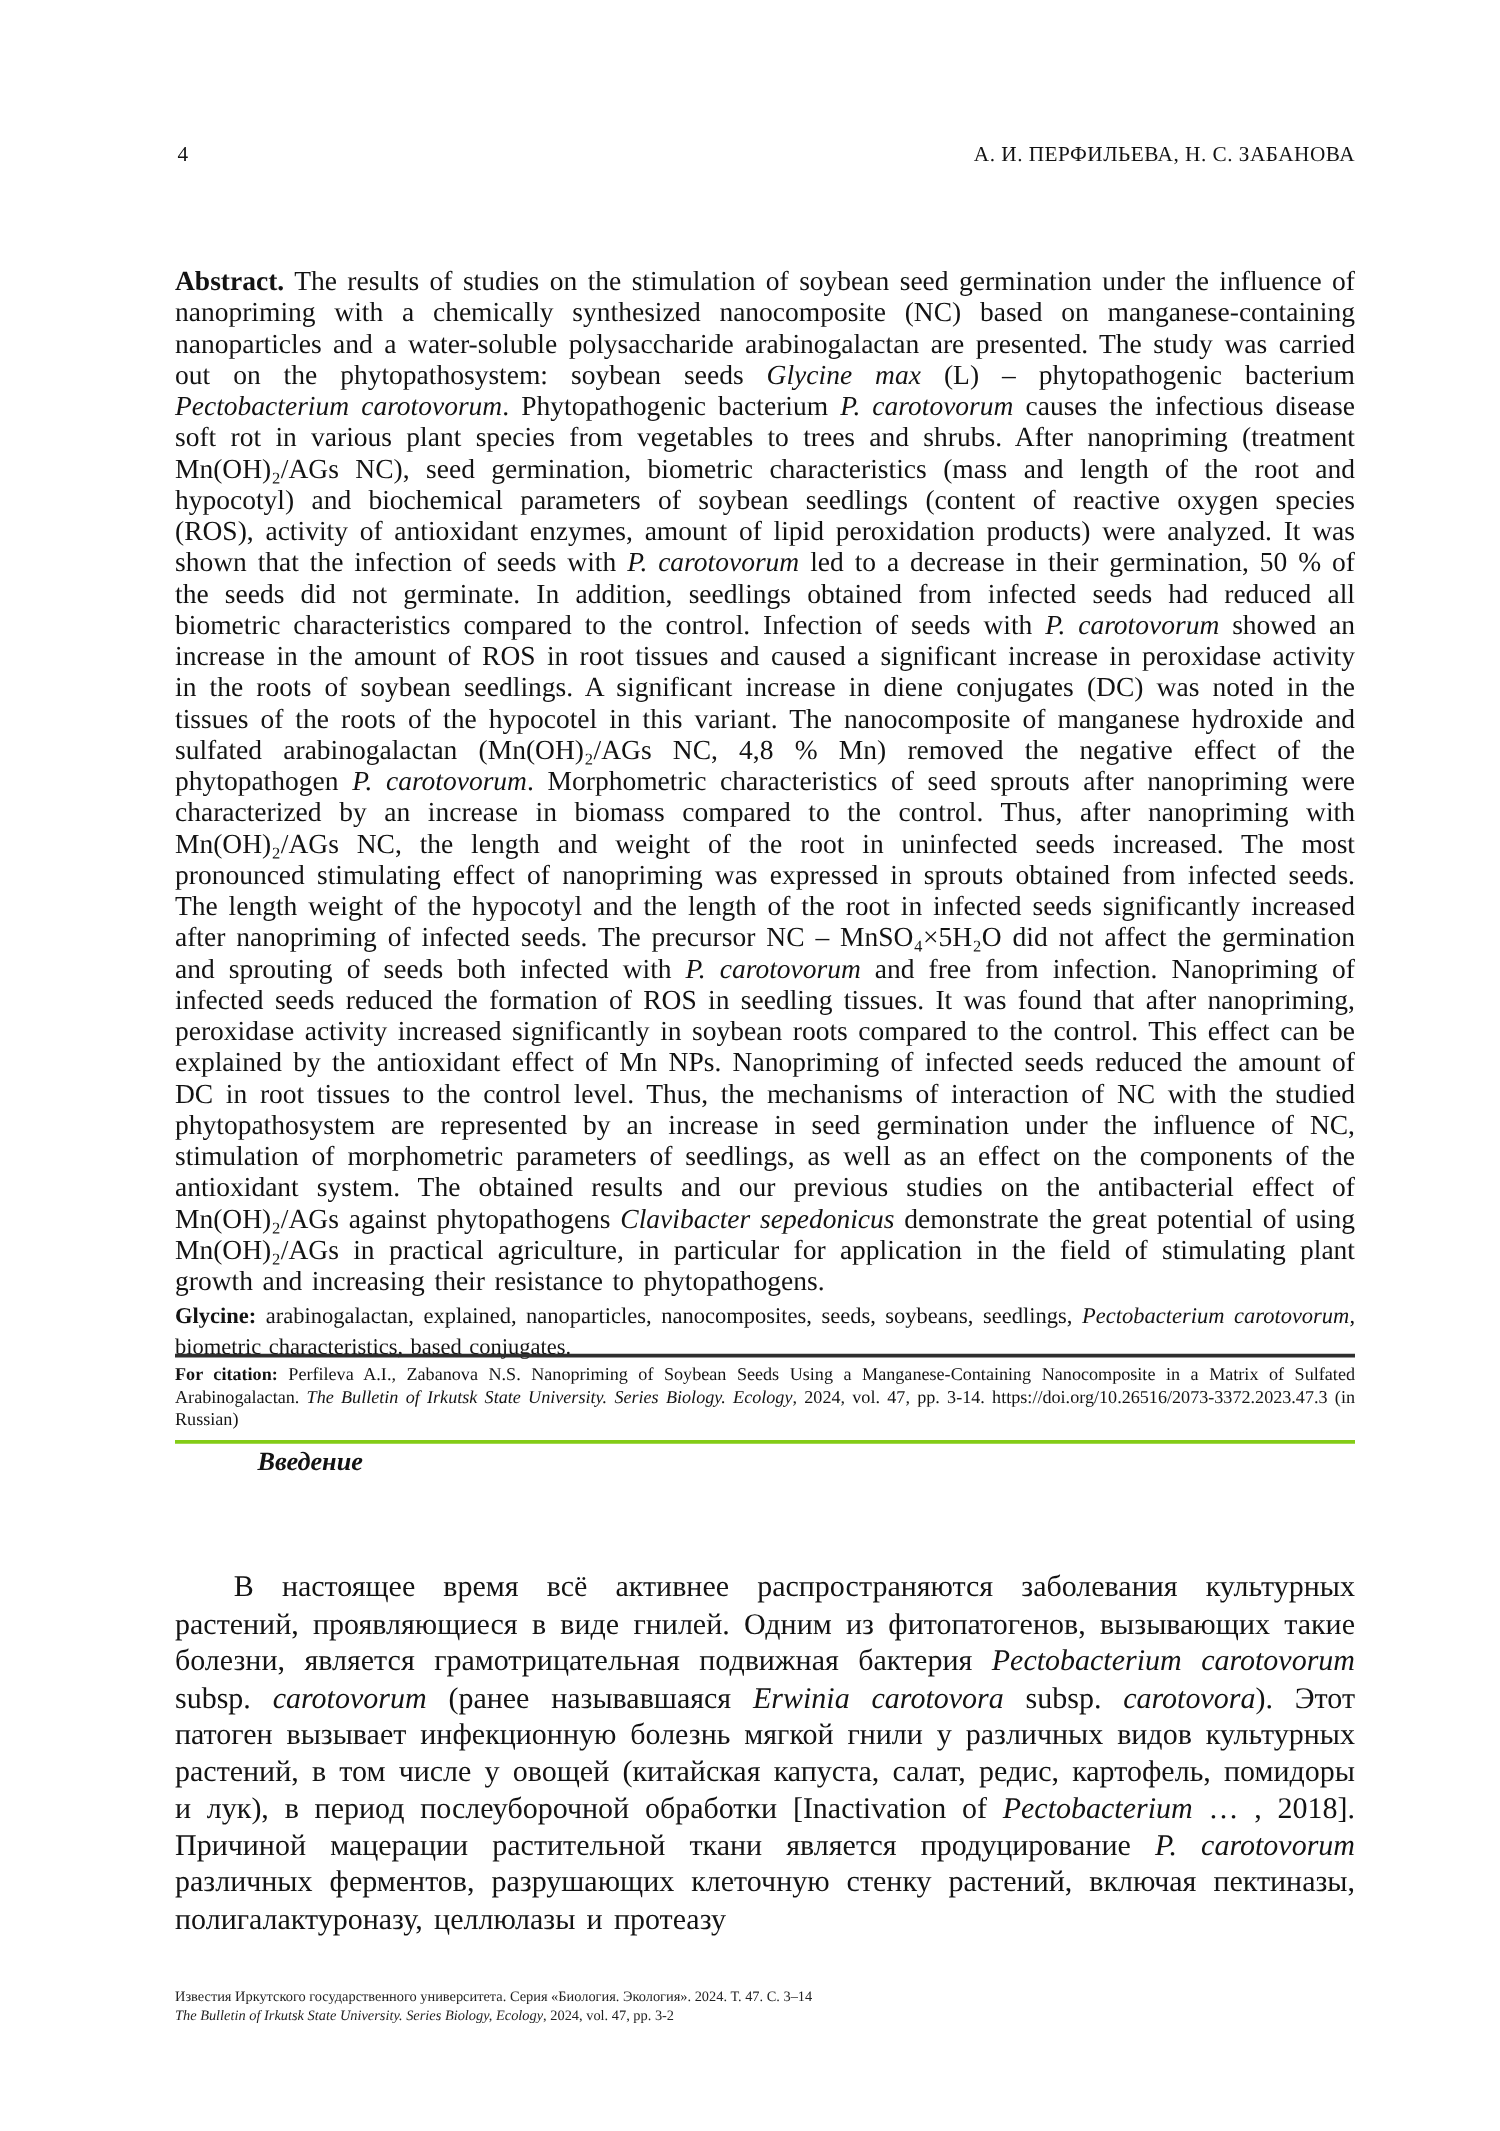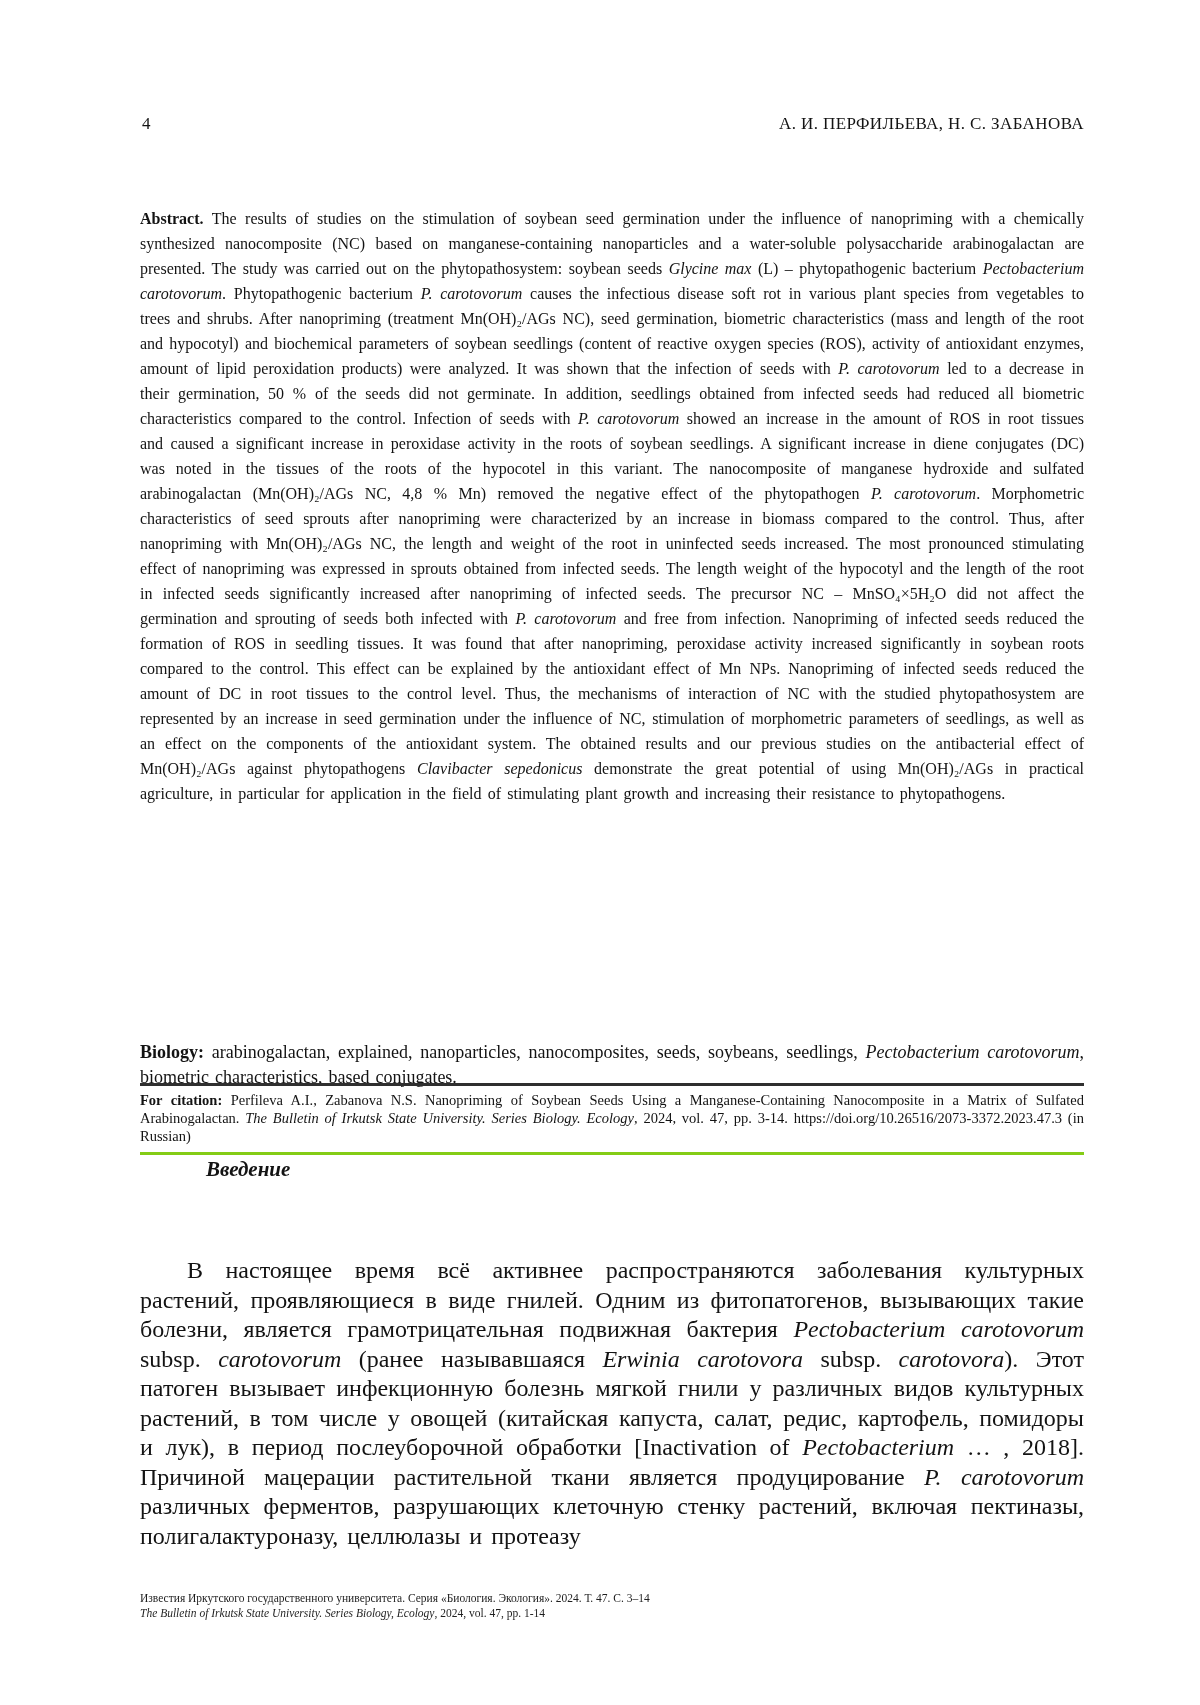--- a/index.html
+++ b/index.html
@@ -15,21 +15,21 @@
   .header {
     position: absolute;
     top: 114px; left: 140px; width: 944px;
     font-size: 17px;
   }
   .page-number { position: absolute; left: 2px; top: 0; }
   .running-title { display: block; text-align: right; letter-spacing: 0.4px; }
   .abstract {
     position: absolute;
     top: 190px; left: 140px; width: 944px;
-    font-size: 16px; line-height: 25px;
+    font-size: 22px; line-height: 25px;
     text-align: justify;
     word-spacing: 2.2px;
   }
   .keywords {
     position: absolute;
     top: 1022px; left: 140px; width: 944px;
     font-size: 18px; line-height: 25px;
     text-align: justify;
     word-spacing: 1.5px;
   }
@@ -70,26 +70,26 @@
 
 <div class="page">
 
   <div class="header">
     <span class="page-number">4</span>
     <span class="running-title">А. И. ПЕРФИЛЬЕВА, Н. С. ЗАБАНОВА</span>
   </div>
 
   <p class="abstract"><span style="font-weight: bold;">Abstract.</span><span> The results of studies on the stimulation of soybean seed germination under the influence of nanopriming with a chemically synthesized nanocomposite (NC) based on manganese-containing nanoparticles and a water-soluble polysaccharide arabinogalactan are presented. The study was carried out on the phytopathosystem: soybean seeds </span><span style="font-style: italic;">Glycine max</span><span> (L) – phytopathogenic bacterium </span><span style="font-style: italic;">Pectobacterium carotovorum</span><span>. Phytopathogenic bacterium </span><span style="font-style: italic;">P. carotovorum</span><span> causes the infectious disease soft rot in various plant species from vegetables to trees and shrubs. After nanopriming (treatment Mn(OH)₂/AGs NC), seed germination, biometric characteristics (mass and length of the root and hypocotyl) and biochemical parameters of soybean seedlings (content of reactive oxygen species (ROS), activity of antioxidant enzymes, amount of lipid peroxidation products) were analyzed. It was shown that the infection of seeds with </span><span style="font-style: italic;">P. carotovorum</span><span> led to a decrease in their germination, 50 % of the seeds did not germinate. In addition, seedlings obtained from infected seeds had reduced all biometric characteristics compared to the control. Infection of seeds with </span><span style="font-style: italic;">P. carotovorum</span><span> showed an increase in the amount of ROS in root tissues and caused a significant increase in peroxidase activity in the roots of soybean seedlings. A significant increase in diene conjugates (DC) was noted in the tissues of the roots of the hypocotel in this variant. The nanocomposite of manganese hydroxide and sulfated arabinogalactan (Mn(OH)₂/AGs NC, 4,8 % Mn) removed the negative effect of the phytopathogen </span><span style="font-style: italic;">P. carotovorum</span><span>. Morphometric characteristics of seed sprouts after nanopriming were characterized by an increase in biomass compared to the control. Thus, after nanopriming with Mn(OH)₂/AGs NC, the length and weight of the root in uninfected seeds increased. The most pronounced stimulating effect of nanopriming was expressed in sprouts obtained from infected seeds. The length weight of the hypocotyl and the length of the root in infected seeds significantly increased after nanopriming of infected seeds. The precursor NC – MnSO₄×5H₂O did not affect the germination and sprouting of seeds both infected with </span><span style="font-style: italic;">P. carotovorum</span><span> and free from infection. Nanopriming of infected seeds reduced the formation of ROS in seedling tissues. It was found that after nanopriming, peroxidase activity increased significantly in soybean roots compared to the control. This effect can be explained by the antioxidant effect of Mn NPs. Nanopriming of infected seeds reduced the amount of DC in root tissues to the control level. Thus, the mechanisms of interaction of NC with the studied phytopathosystem are represented by an increase in seed germination under the influence of NC, stimulation of morphometric parameters of seedlings, as well as an effect on the components of the antioxidant system. The obtained results and our previous studies on the antibacterial effect of Mn(OH)₂/AGs against phytopathogens </span><span style="font-style: italic;">Clavibacter sepedonicus</span><span> demonstrate the great potential of using Mn(OH)₂/AGs in practical agriculture, in particular for application in the field of stimulating plant growth and increasing their resistance to phytopathogens.</span></p>
 
-  <p class="keywords"><span style="font-weight: bold;">Biology:</span><span> arabinogalactan, explained, nanoparticles, nanocomposites, seeds, soybeans, seedlings, </span><span style="font-style: italic;">Pectobacterium carotovorum</span><span>, biometric characteristics, based conjugates.</span></p>
+  <p class="keywords"><span style="font-weight: bold;">Glycine:</span><span> arabinogalactan, explained, nanoparticles, nanocomposites, seeds, soybeans, seedlings, </span><span style="font-style: italic;">Pectobacterium carotovorum</span><span>, biometric characteristics, based conjugates.</span></p>
 
   <div class="citation"><span style="font-weight: bold;">For citation:</span><span> Perfileva A.I., Zabanova N.S. Nanopriming of Soybean Seeds Using a Manganese-Containing Nanocomposite in a Matrix of Sulfated Arabinogalactan. </span><span style="font-style: italic;">The Bulletin of Irkutsk State University. Series Biology. Ecology</span><span>, 2024, vol. 47, pp. 3-14. https://doi.org/10.26516/2073-3372.2023.47.3 (in Russian)</span></div>
 
   <h2 class="intro-heading">Введение</h2>
 
   <p class="intro-para"><span>В настоящее время всё активнее распространяются заболевания культурных растений, проявляющиеся в виде гнилей. Одним из фитопатогенов, вызывающих такие болезни, является грамотрицательная подвижная бактерия </span><span style="font-style: italic;">Pectobacterium carotovorum</span><span> subsp. </span><span style="font-style: italic;">carotovorum</span><span> (ранее называвшаяся </span><span style="font-style: italic;">Erwinia carotovora</span><span> subsp. </span><span style="font-style: italic;">carotovora</span><span>). Этот патоген вызывает инфекционную болезнь мягкой гнили у различных видов культурных растений, в том числе у овощей (китайская капуста, салат, редис, картофель, помидоры и лук), в период послеуборочной обработки [Inactivation of </span><span style="font-style: italic;">Pectobacterium</span><span> … , 2018]. Причиной мацерации растительной ткани является продуцирование </span><span style="font-style: italic;">P. carotovorum</span><span> различных ферментов, разрушающих клеточную стенку растений, включая пектиназы, полигалактуроназу, целлюлазы и протеазу</span></p>
 
   <div class="footer">
     <span class="line"><span>Известия Иркутского государственного университета. Серия «Биология. Экология». 2024. Т. 47. С. 3–14</span></span>
-    <span class="line"><span style="font-style: italic;">The Bulletin of Irkutsk State University. Series Biology, Ecology</span><span>, 2024, vol. 47, pp. 1-14</span></span>
+    <span class="line"><span style="font-style: italic;">The Bulletin of Irkutsk State University. Series Biology, Ecology</span><span>, 2024, vol. 47, pp. 3-2</span></span>
   </div>
 
 </div>
 
 </body></html>

